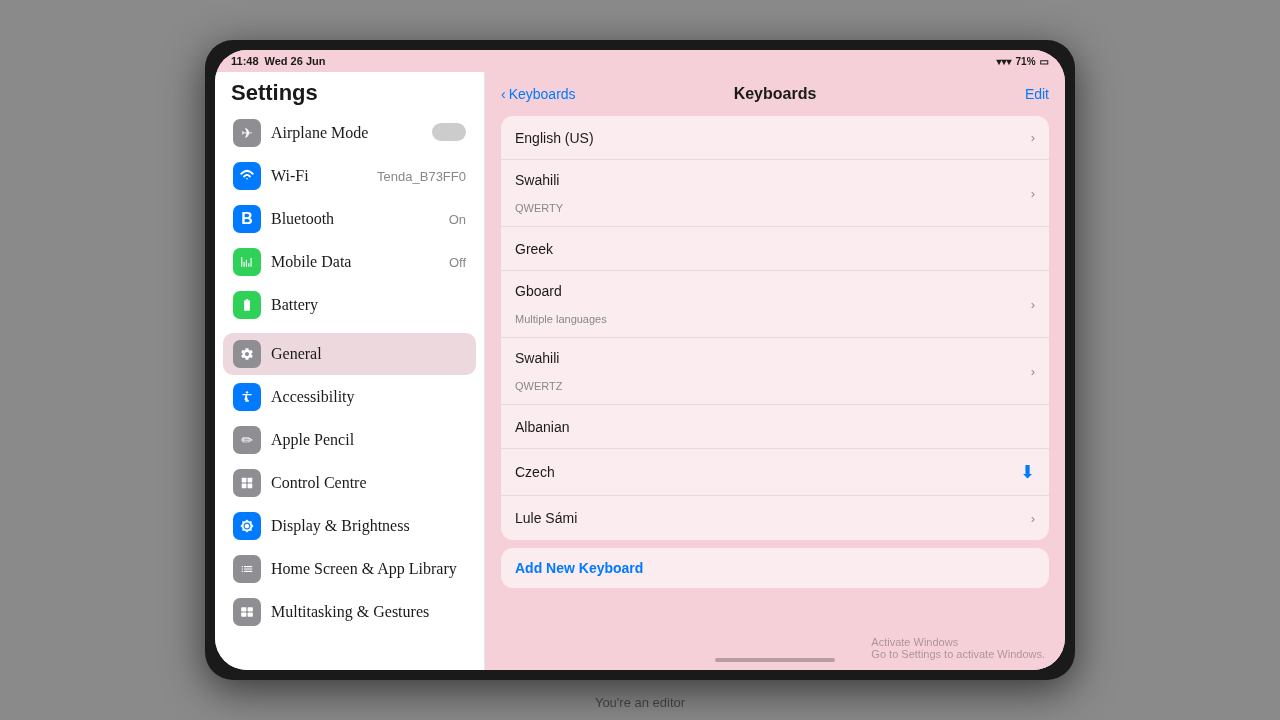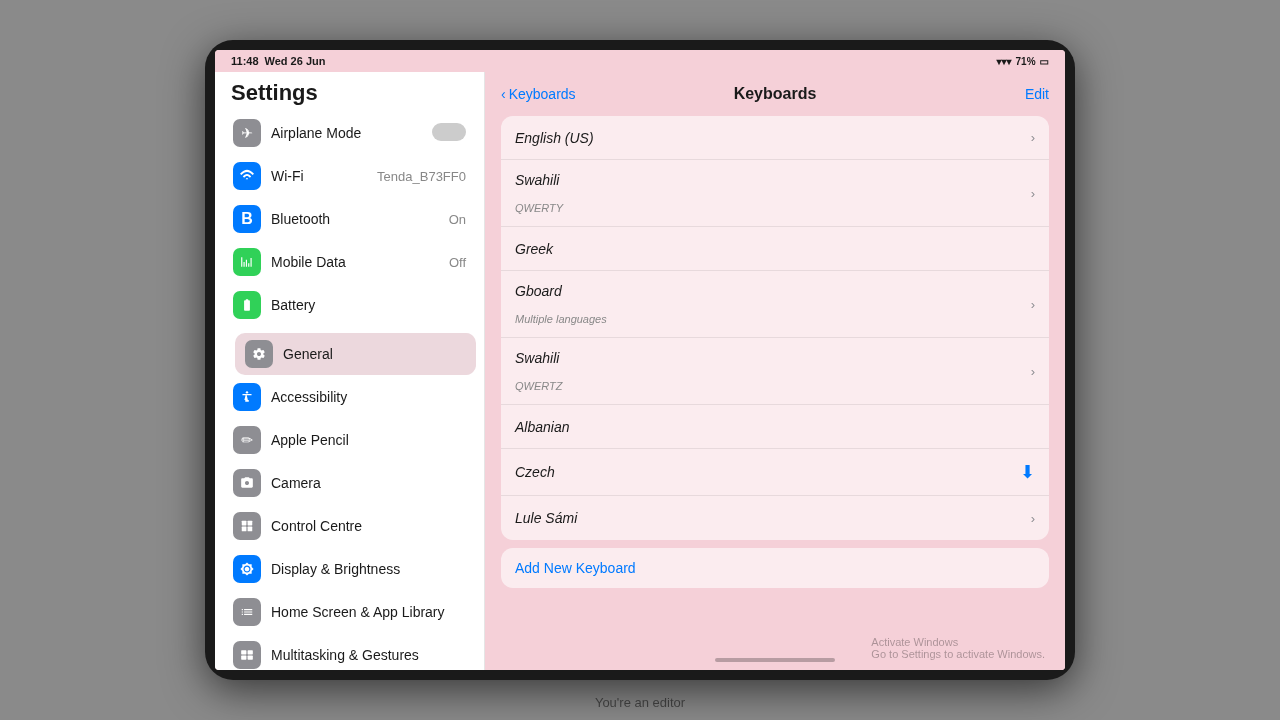--- a/index.html
+++ b/index.html
@@ -21,21 +21,21 @@
       border-radius: 28px;
       padding: 10px;
       box-shadow: 0 10px 40px rgba(0,0,0,0.6);
       position: relative;
     }
 
     .tablet-screen {
       width: 100%;
       height: 100%;
       background: #f5d0d8;
-      border-radius: 4px;
+      border-radius: 32px;
       overflow: hidden;
       display: flex;
       flex-direction: column;
     }
 
     
     .status-bar {
       display: flex;
       justify-content: space-between;
       align-items: center;
@@ -84,39 +84,39 @@
       align-items: center;
       padding: 7px 10px;
       border-radius: 10px;
       margin-bottom: 1px;
       cursor: pointer;
       gap: 10px;
     }
 
     .settings-item.active {
       background: rgba(180,100,120,0.25);
-      margin-left: 12px;
     }
 
     .settings-icon {
       width: 28px;
       height: 28px;
       border-radius: 7px;
       display: flex;
       align-items: center;
       justify-content: center;
       font-size: 14px;
       flex-shrink: 0;
       color: white;
     }
 
     .settings-item-label {
-      font-size: 14px;
+      font-size: 16px;
       color: #1a1a1a;
       flex: 1;
+      font-family: Liberation Serif, serif;
     }
 
     .settings-item-value {
       font-size: 13px;
       color: #888;
     }
 
     
     .icon-airplane { background: #8e8e93; }
     .icon-wifi { background: #007aff; }
@@ -197,21 +197,20 @@
       cursor: pointer;
       min-height: 44px;
     }
 
     .keyboard-item:last-child {
       border-bottom: none;
     }
 
     .keyboard-item-text {
       flex: 1;
-      font-style: italic;
     }
 
     .keyboard-item-name {
       font-size: 14px;
       color: #1a1a1a;
     }
 
     .keyboard-item-sub {
       font-size: 11px;
       color: #888;
@@ -249,20 +248,21 @@
     .add-keyboard-btn {
       display: flex;
       align-items: center;
       padding: 12px 14px;
       cursor: pointer;
     }
 
     .add-keyboard-btn span {
       font-size: 14px;
       color: #007aff;
+      font-weight: bold;
     }
 
     
     .home-indicator {
       height: 20px;
       display: flex;
       align-items: center;
       justify-content: center;
       background: #f5d0d8;
     }
@@ -379,28 +379,20 @@
                 </svg>
             </div>
             <span class="settings-item-label">Accessibility</span>
           </div>
 
           <div class="settings-item">
             <div class="settings-icon icon-applepencil">✏</div>
             <span class="settings-item-label">Apple Pencil</span>
           </div>
 
-          <div class="settings-item">
-            <div class="settings-icon icon-camera">
-              <svg width="14" height="14" viewBox="0 0 24 24" fill="white">
-                  <path d="M12 15.5c-1.93 0-3.5-1.57-3.5-3.5s1.57-3.5 3.5-3.5 3.5 1.57 3.5 3.5-1.57 3.5-3.5 3.5zM20 4h-3.17L15 2H9L7.17 4H4c-1.1 0-2 .9-2 2v12c0 1.1.9 2 2 2h16c1.1 0 2-.9 2-2V6c0-1.1-.9-2-2-2z"></path>
-                </svg>
-            </div>
-            <span class="settings-item-label">Camera</span>
-          </div>
 
           <div class="settings-item">
             <div class="settings-icon icon-control">
               <svg width="14" height="14" viewBox="0 0 24 24" fill="white">
                   <rect x="3" y="3" width="8" height="8" rx="1"></rect>
                   <rect x="13" y="3" width="8" height="8" rx="1"></rect>
                   <rect x="3" y="13" width="8" height="8" rx="1"></rect>
                   <rect x="13" y="13" width="8" height="8" rx="1"></rect>
                 </svg>
             </div>

